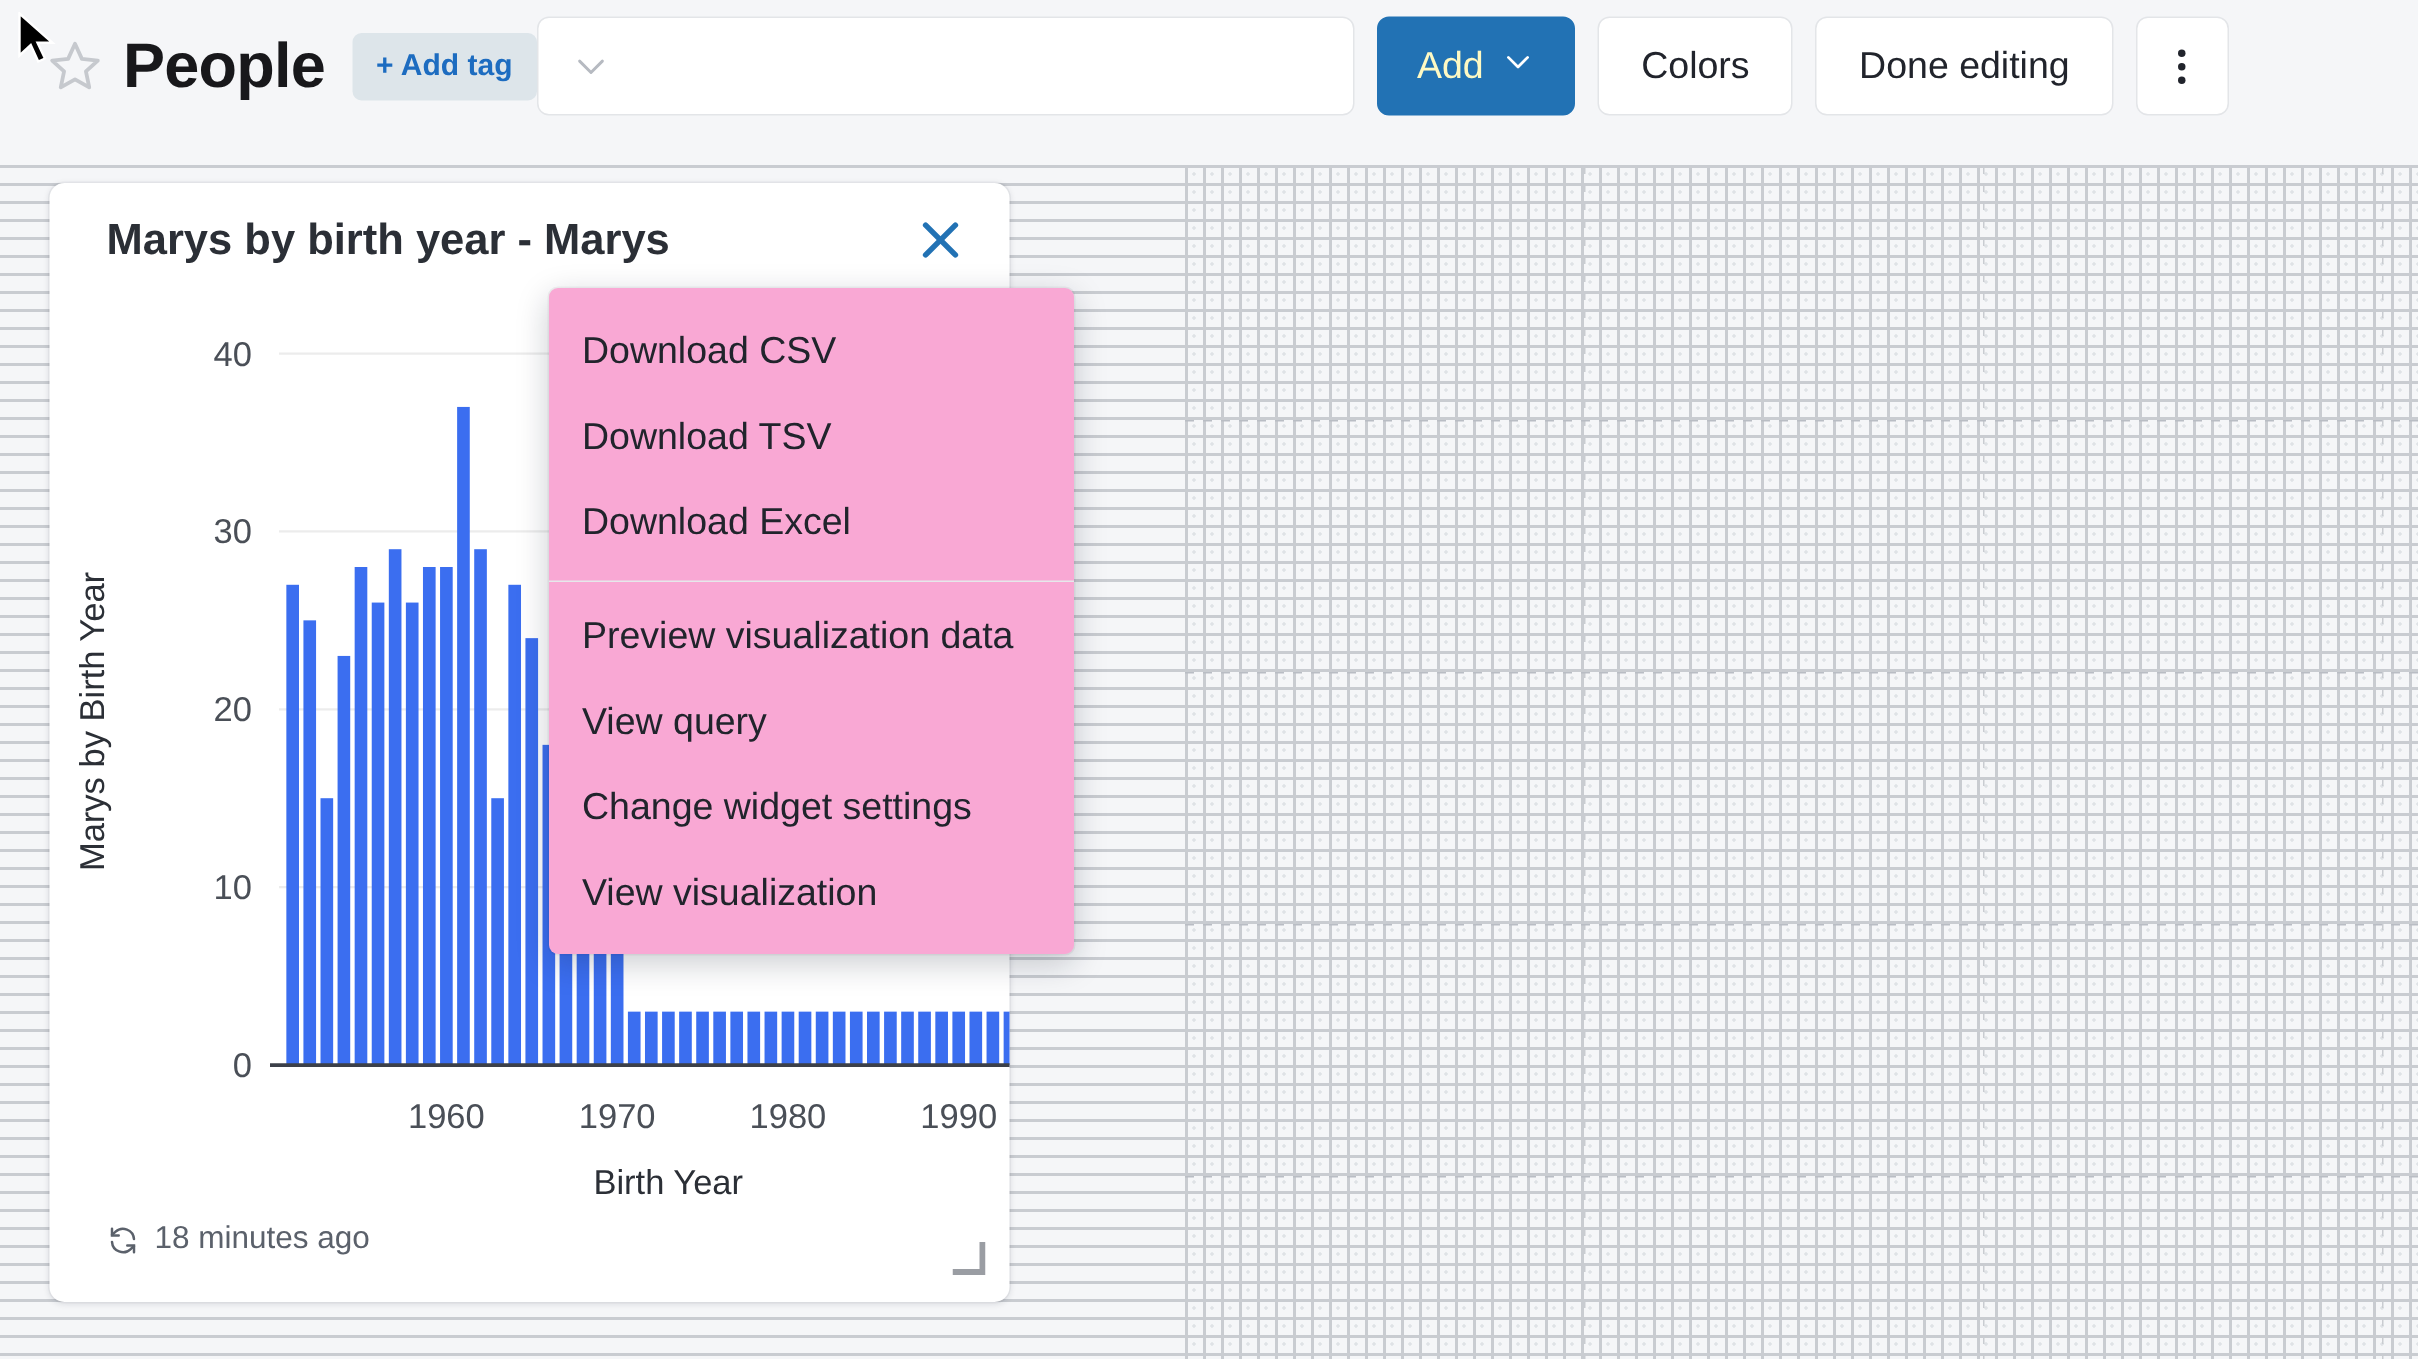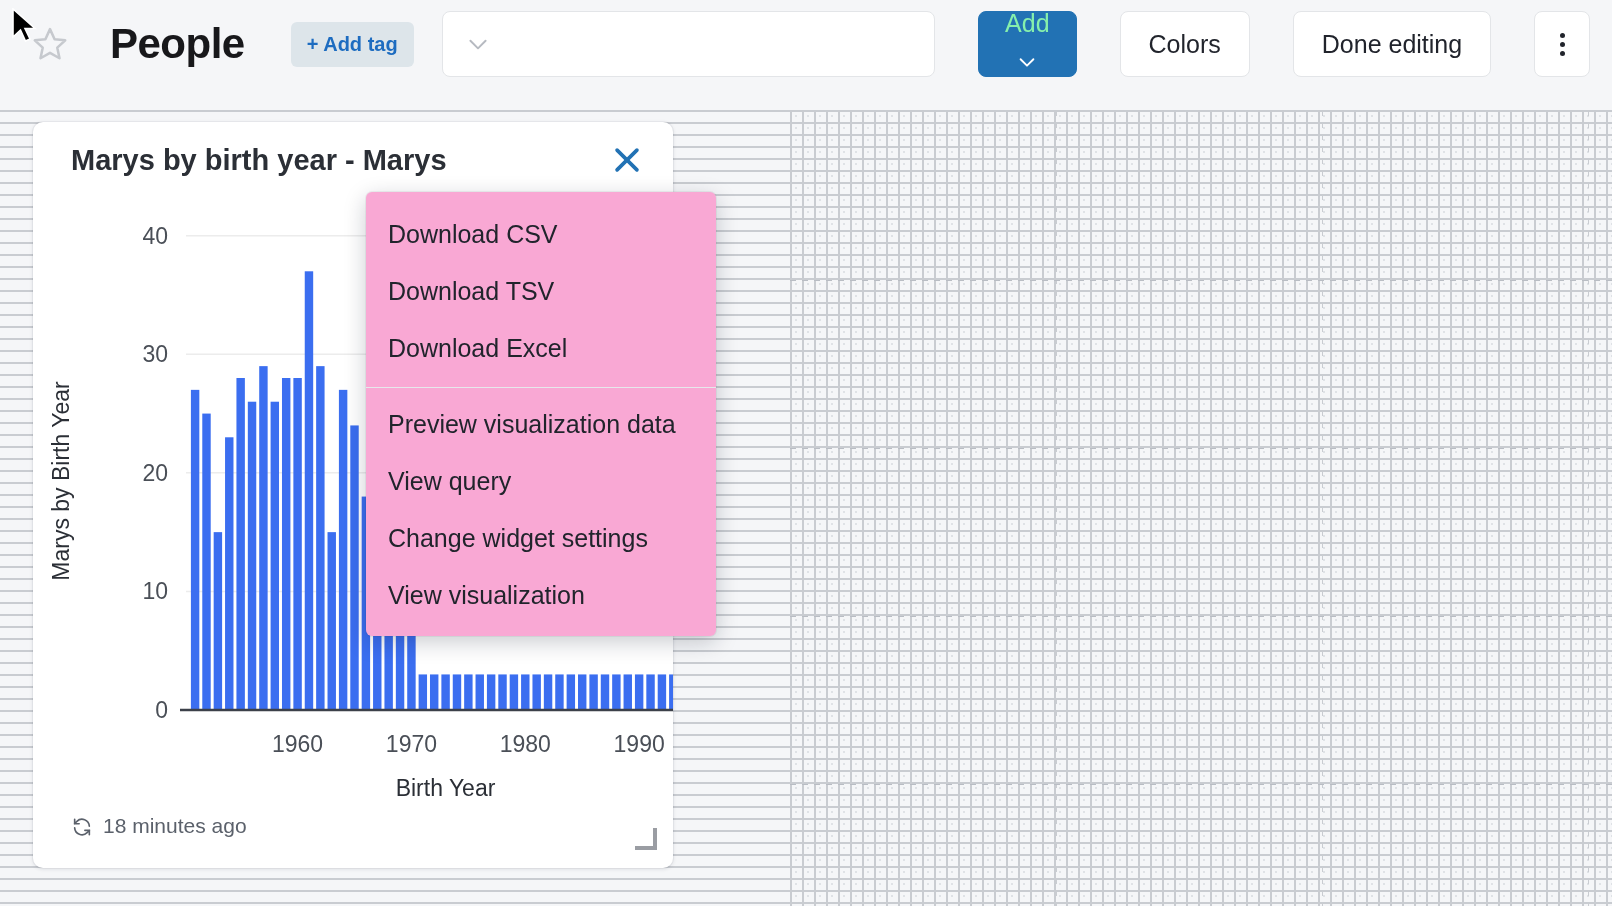--- a/index.html
+++ b/index.html
@@ -10,21 +10,20 @@
     overflow: hidden;
   }
 
   
   .topbar {
     position: absolute; left: 0; top: 0;
     width: 1612px; height: 88px;
     background: #f5f6f8;
     display: flex; align-items: center;
     padding-left: 30px;
-    gap: 28px;
   }
   .star-icon { width: 40px; height: 40px; flex: 0 0 auto; margin-right: 12px;
                display: flex; align-items: center; justify-content: center; }
   .page-title {
     font-size: 42px; font-weight: 700; color: #18181b;
     letter-spacing: -0.5px; margin-right: 18px; white-space: nowrap;
   }
   .add-tag {
     background: #dde5ea; color: #1d6cc0;
     font-size: 20px; font-weight: 600;
@@ -39,22 +38,22 @@
   }
   .warehouse-placeholder { font-size: 25px; color: #9a9ea6; }
   .chev { width: 26px; height: 26px; }
   .btn {
     height: 66px; border-radius: 8px; font-size: 25px;
     display: flex; align-items: center; justify-content: center;
     cursor: pointer; white-space: nowrap; border: 1px solid #e3e5e8;
     background: #fff; color: #21242c; padding: 0 28px; margin-right: 15px;
   }
   .btn-primary {
-    background: #2272b4; border-color: #2272b4; color: #86efac;
-    padding: 0 26px; gap: 12px; flex-direction: column;
+    background: #2272b4; border-color: #2272b4; color: #fef9c3;
+    padding: 0 26px; gap: 12px;
   }
   .btn-kebab { width: 62px; padding: 0; margin-right: 22px; }
   .kebab { display: flex; flex-direction: column; gap: 4px; align-items: center; }
   .kebab i { width: 5px; height: 5px; border-radius: 50%; background: #21242c; display: block; }
 
   
   .grid-area {
     position: absolute; left: 0; top: 110px;
     width: 1612px; height: 796px;
     background:

